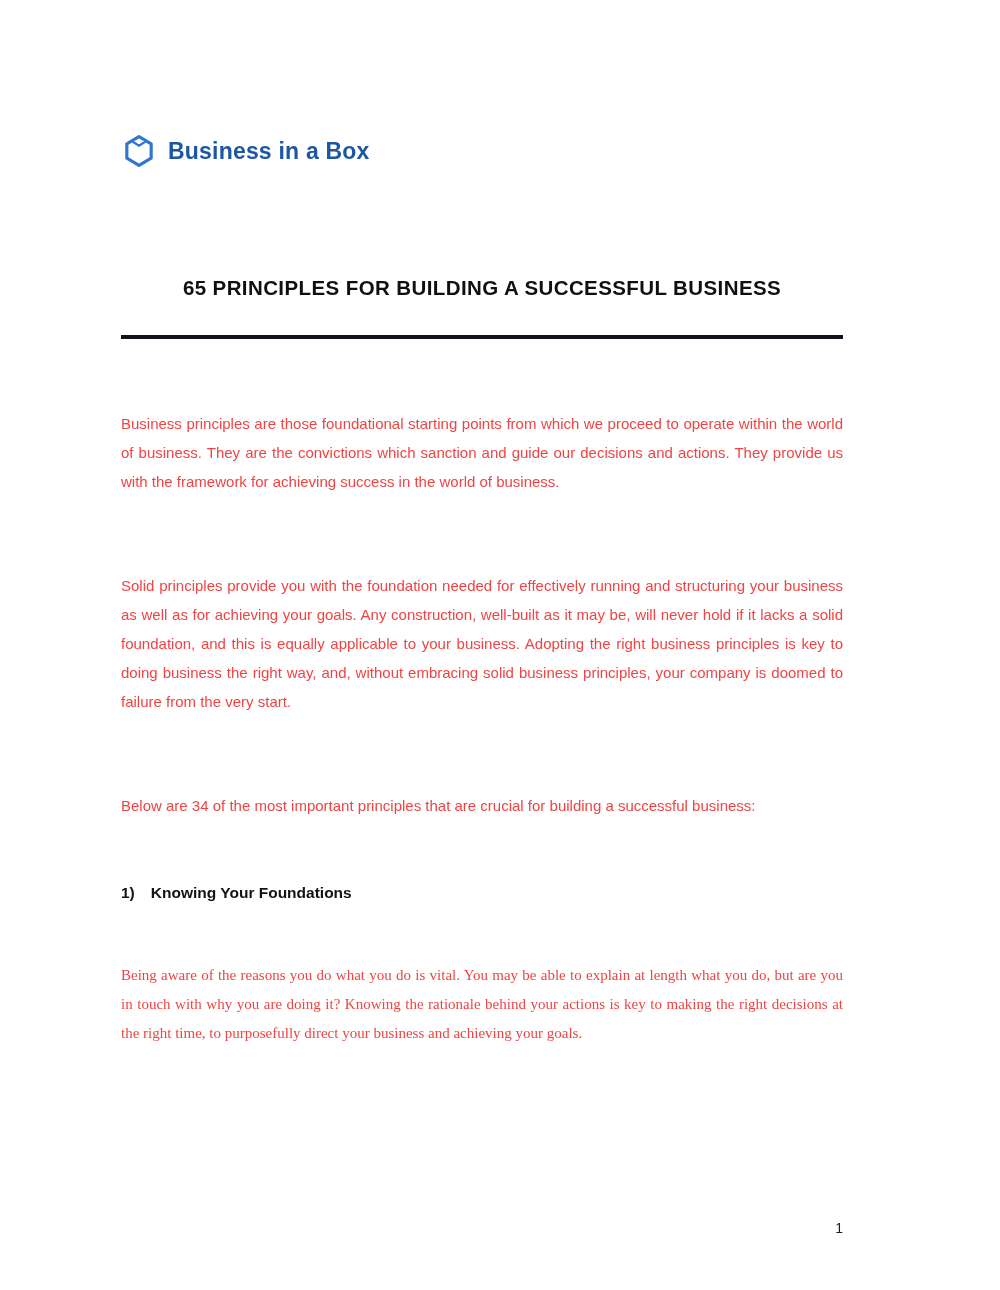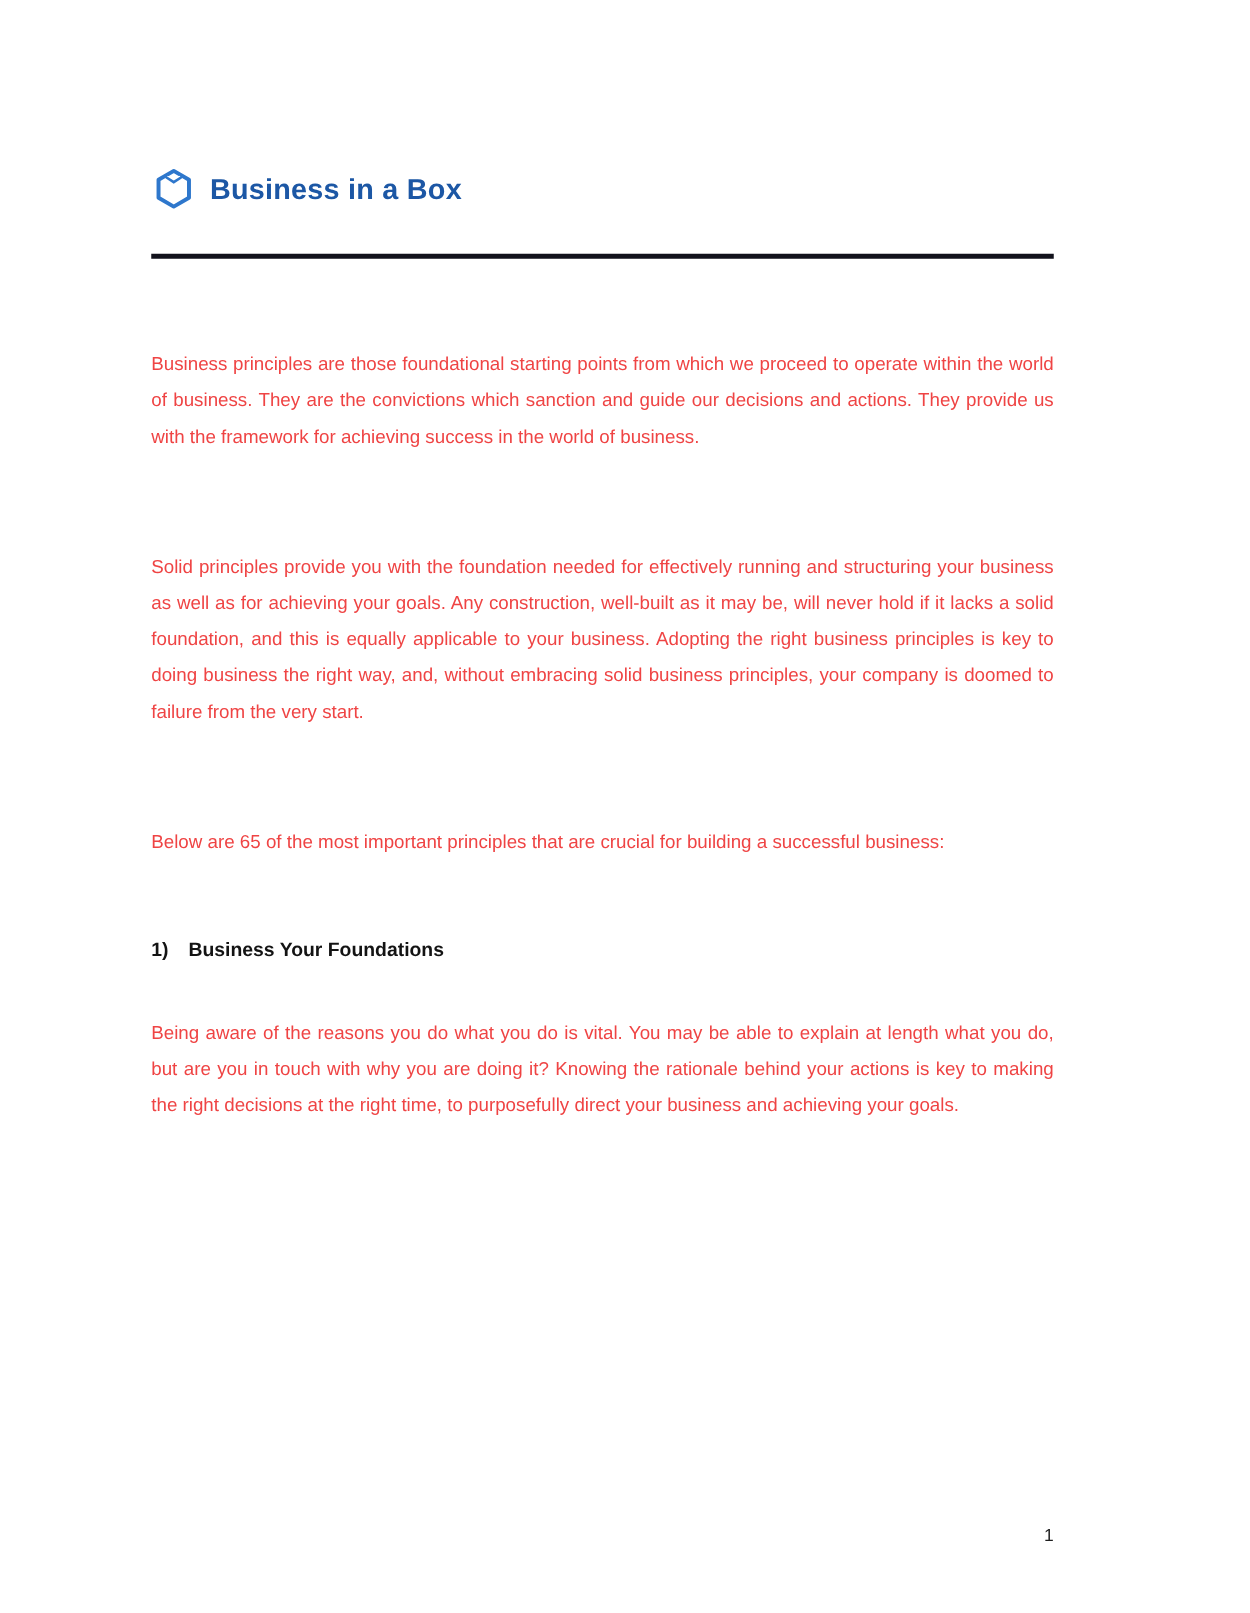--- a/index.html
+++ b/index.html
@@ -52,21 +52,21 @@
   .para + .para { margin-top: 75px; }
   .section-heading {
     margin-top: 64px;
     font-size: 15.5px;
     font-weight: bold;
     color: #131313;
     display: flex;
     align-items: baseline;
   }
   .sec-num { margin-right: 16px; }
-  .section-para { margin-top: 42px; }
+  .section-para { margin-top: 59px; font-family: Liberation Serif, serif; }
   .page-number {
     position: absolute;
     right: 121px;
     bottom: 54px;
     font-size: 14px;
     color: #1e1e1e;
   }
 </style>
 </head>
 <body>
@@ -78,32 +78,33 @@
       <span class="logo-icon">
         <svg width="36" height="36" viewBox="0 0 34 34" fill="none" xmlns="http://www.w3.org/2000/svg">
           <path d="M17 3.5 L28.5 10.2 V23.8 L17 30.5 L5.5 23.8 V10.2 Z" stroke="#2e77cc" stroke-width="3" stroke-linejoin="round" fill="none"></path>
           <path d="M11.5 8.5 L17 12.5 L22.5 8.5" stroke="#ffffff" stroke-width="3.5" fill="none"></path>
           <path d="M11.5 8.5 L17 12 L22.5 8.5" stroke="#2e77cc" stroke-width="2" stroke-linecap="round" fill="none"></path>
         </svg>
       </span>
       <span class="logo-text">Business in a Box</span>
     </div>
 
+    <h1 class="doc-title">65 PRINCIPLES FOR BUILDING A SUCCESSFUL BUSINESS</h1>
 
     <div class="title-rule"></div>
 
     <p class="para para-first">Business principles are those foundational starting points from which we proceed to operate within the world of business. They are the convictions which sanction and guide our decisions and actions. They provide us with the framework for achieving success in the world of business.</p>
 
     <p class="para">Solid principles provide you with the foundation needed for effectively running and structuring your business as well as for achieving your goals. Any construction, well-built as it may be, will never hold if it lacks a solid foundation, and this is equally applicable to your business. Adopting the right business principles is key to doing business the right way, and, without embracing solid business principles, your company is doomed to failure from the very start.</p>
 
-    <p class="para">Below are 65 of the most important principles that are crucial for building a successful business:</p>
+    <p class="para">Below are 34 of the most important principles that are crucial for building a successful business:</p>
 
     <h2 class="section-heading">
       <span class="sec-num">1)</span>
-      <span class="sec-title">Business Your Foundations</span>
+      <span class="sec-title">Knowing Your Foundations</span>
     </h2>
 
     <p class="para section-para">Being aware of the reasons you do what you do is vital. You may be able to explain at length what you do, but are you in touch with why you are doing it? Knowing the rationale behind your actions is key to making the right decisions at the right time, to purposefully direct your business and achieving your goals.</p>
 
   </div>
 
   <div class="page-number">1</div>
 </div>
 
 </body></html>

